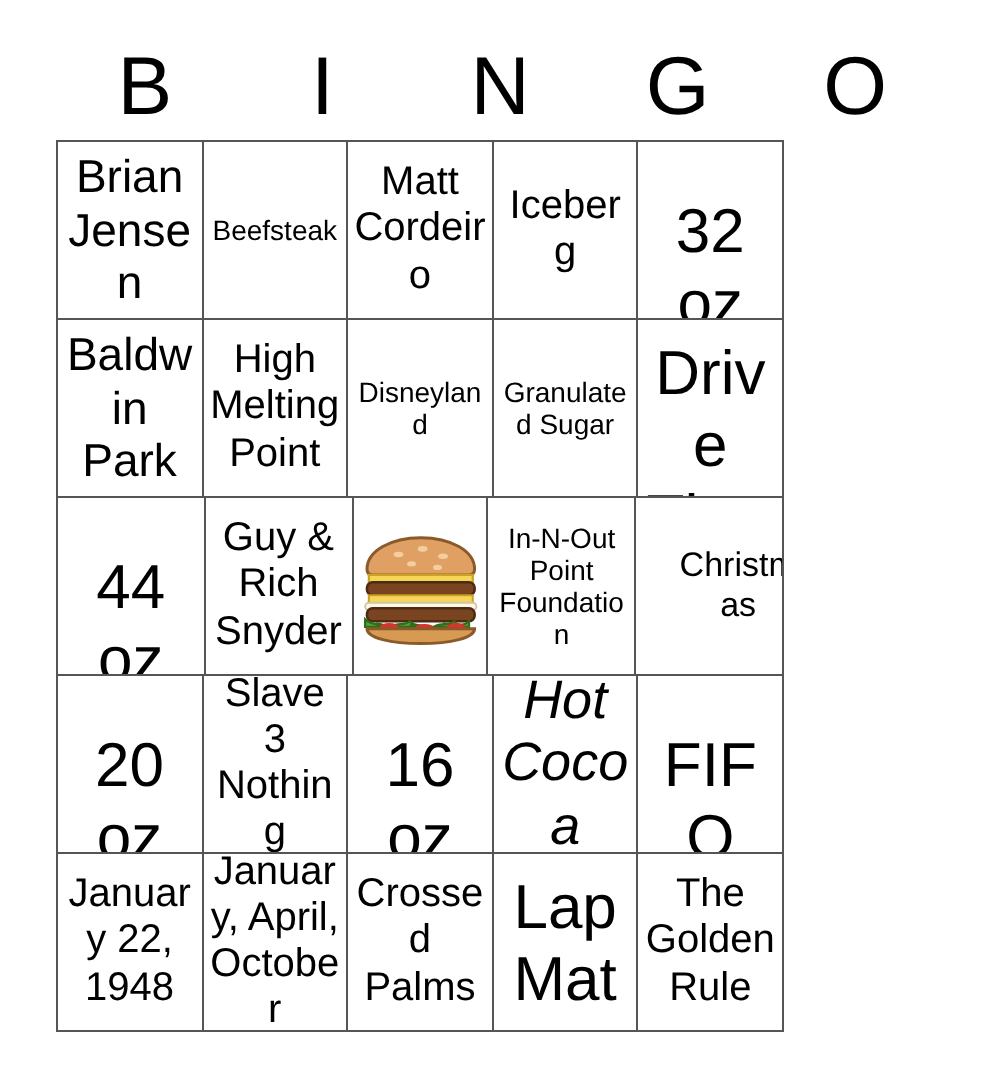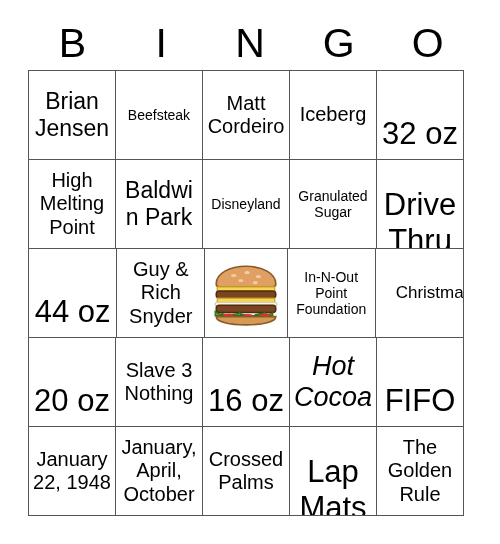--- a/index.html
+++ b/index.html
@@ -36,21 +36,21 @@
     font-size: 41px;
     line-height: 1;
     color: #000000;
     font-weight: 400;
     padding-bottom: 6px;
     letter-spacing: 0px;
   }
 
   
   .bingo-grid {
-    width: 436px;
+    width: 364px;
     height: 446px;
     border-top: 1px solid #555555;
     border-left: 1px solid #555555;
     box-sizing: border-box;
     display: flex;
     flex-direction: column;
   }
   .bingo-row {
     display: flex;
     flex: 1 1 0;
@@ -120,25 +120,25 @@
           <span class="cell-text">Matt Cordeiro</span>
         </div>
         <div class="bingo-cell fs-md">
           <span class="cell-text">Iceberg</span>
         </div>
         <div class="bingo-cell fs-xxl">
           <span class="cell-text">32 oz</span>
         </div>
       </div>
       <div class="bingo-row">
-        <div class="bingo-cell fs-md">
-          <span class="cell-text">High Melting Point</span>
-        </div>
         <div class="bingo-cell fs-lg">
           <span class="cell-text">Baldwin Park</span>
+        </div>
+        <div class="bingo-cell fs-md">
+          <span class="cell-text">High Melting Point</span>
         </div>
         <div class="bingo-cell fs-xs">
           <span class="cell-text">Disneyland</span>
         </div>
         <div class="bingo-cell fs-xs">
           <span class="cell-text">Granulated Sugar</span>
         </div>
         <div class="bingo-cell fs-xxl">
           <span class="cell-text">Drive Thru</span>
         </div>

